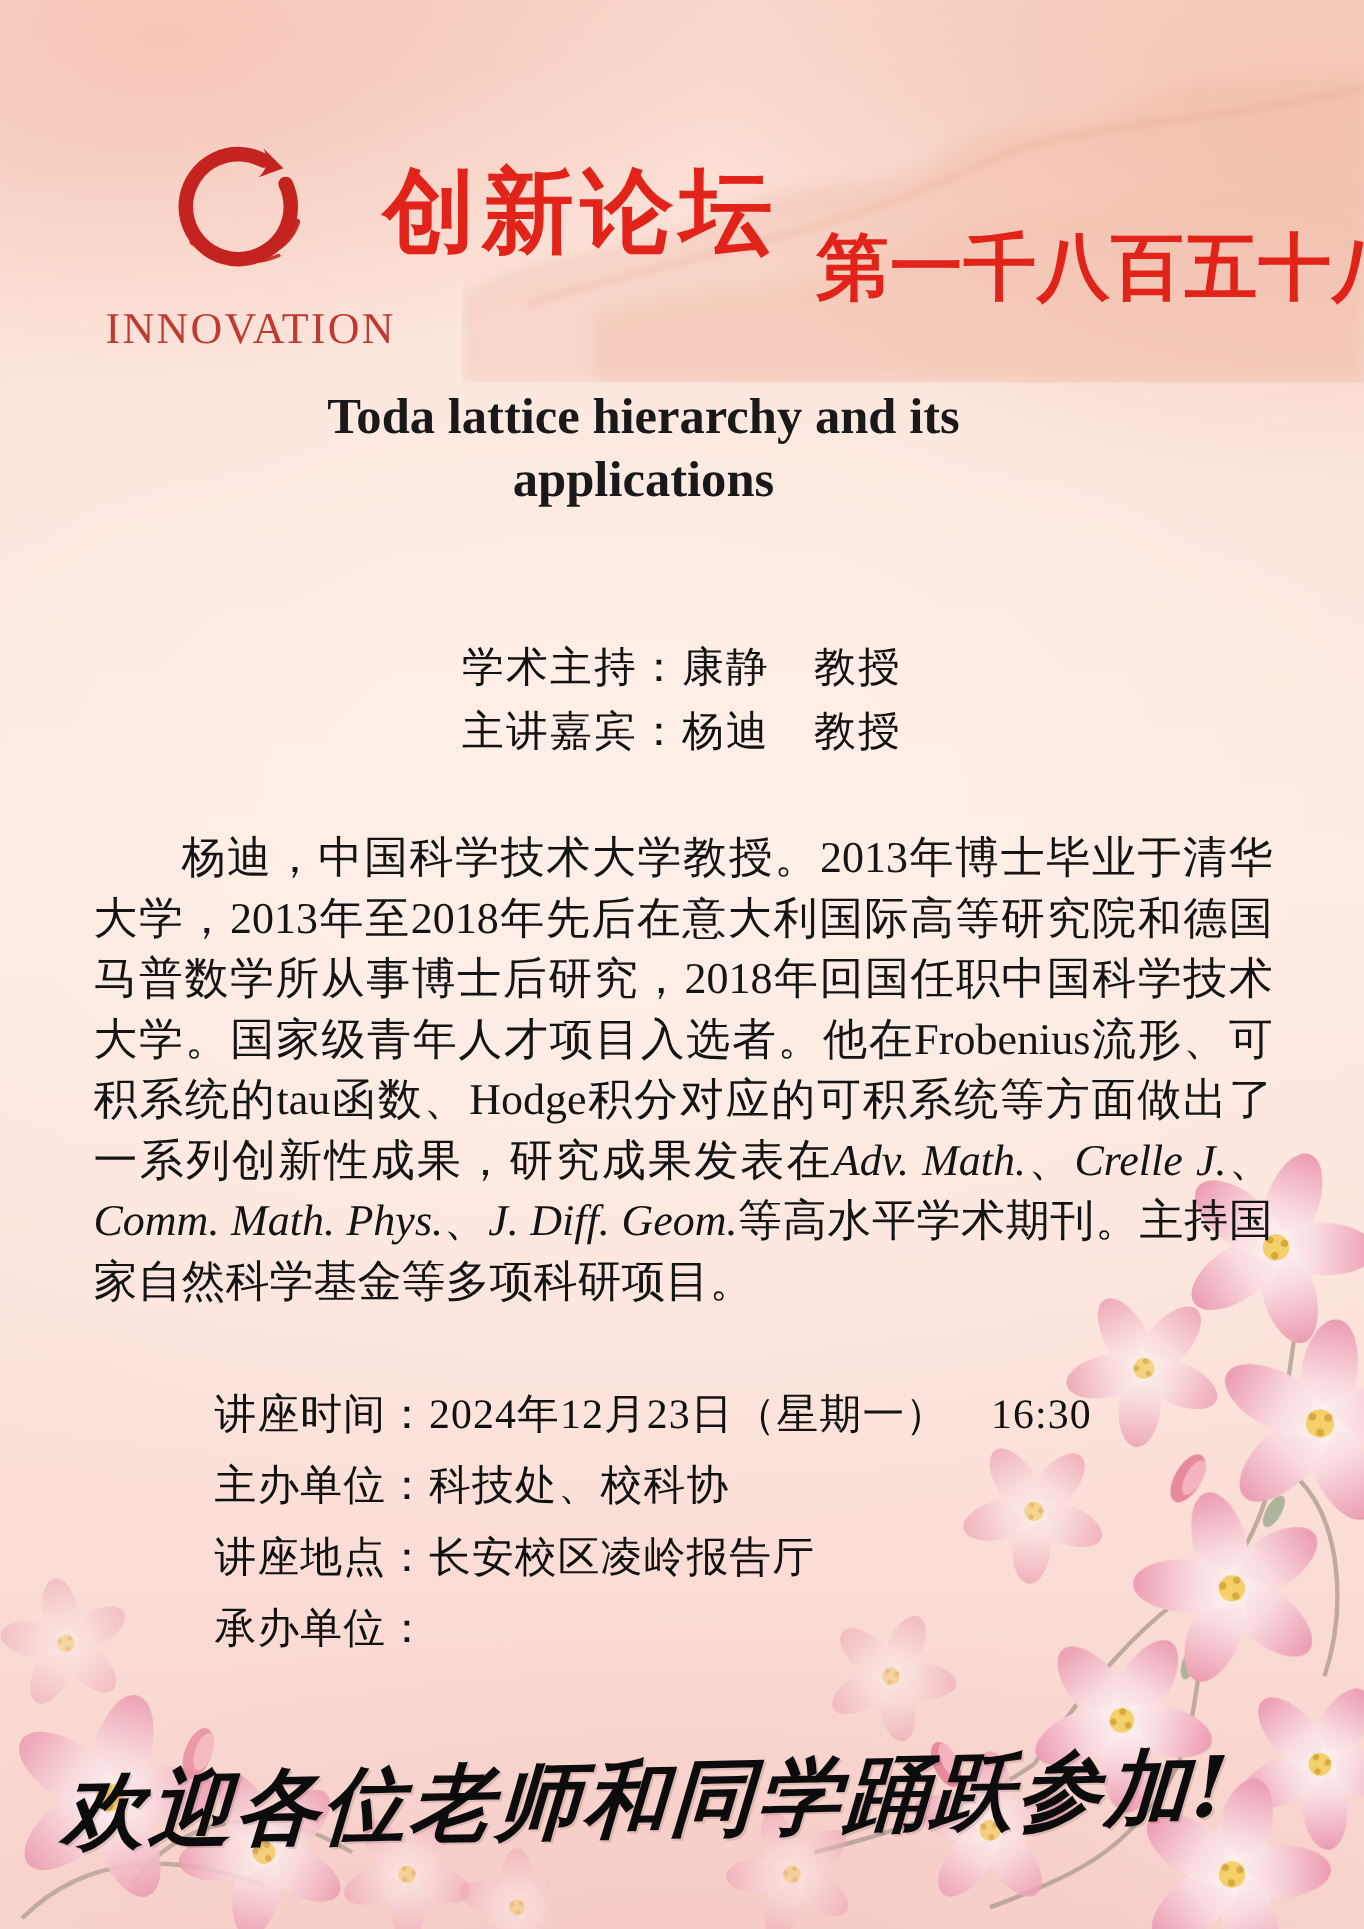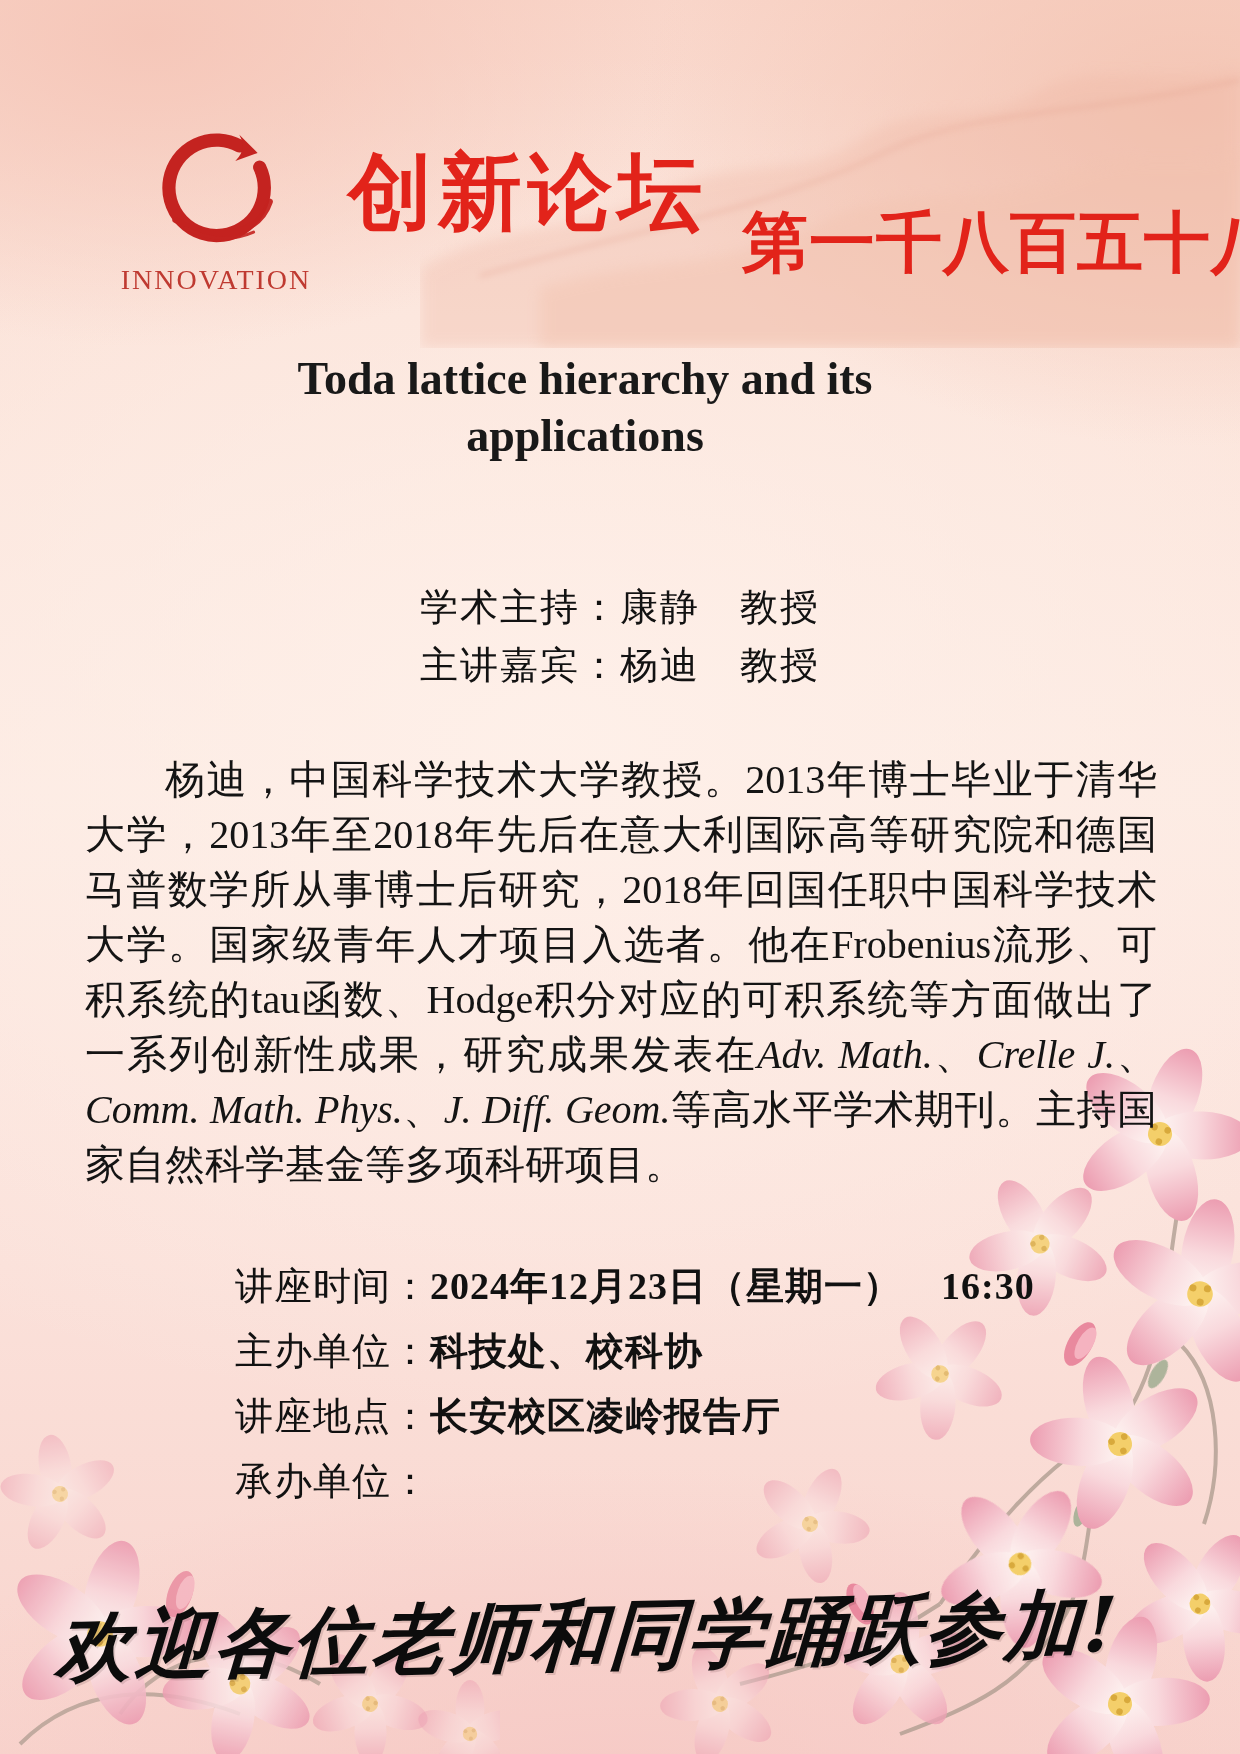--- a/index.html
+++ b/index.html
@@ -27,22 +27,22 @@
   svg.mountains{position:absolute;top:18px;right:0;width:820px;height:330px;z-index:0;}
   svg.flowers-right{position:absolute;right:0;bottom:0;width:680px;height:710px;z-index:0;}
   svg.flowers-left{position:absolute;left:0;bottom:0;width:500px;height:400px;z-index:0;}
 
   .content{position:absolute;inset:0;z-index:2;}
 
   
   .logo-block{position:absolute;left:96px;top:118px;width:240px;text-align:center;}
   .logo-mark{width:132px;height:138px;display:block;margin:0 auto;}
   .logo-word{
-    margin-top:8px;font-family:"Liberation Serif","DejaVu Serif",serif;
-    font-size:28px;letter-spacing:2px;color:var(--innovation-red);font-weight:400;
+    margin-top:19px;font-family:"Liberation Serif","DejaVu Serif",serif;
+    font-size:40px;letter-spacing:2px;color:var(--innovation-red);font-weight:400;
   }
   .forum-title{
     position:absolute;left:348px;top:142px;
     font-family:"Liberation Sans","DejaVu Sans",sans-serif;
     font-weight:700;font-size:84px;line-height:1.2;letter-spacing:6px;
     color:var(--accent-red);white-space:nowrap;
   }
   .lecture-no{
     position:absolute;left:742px;top:198px;
     font-family:"Liberation Sans","DejaVu Sans",sans-serif;
@@ -70,23 +70,23 @@
     color:#141414;font-size:40px;line-height:55px;
     text-align:justify;text-indent:80px;
   }
   .bio i{font-family:"Liberation Serif","DejaVu Serif",serif;font-style:italic;}
 
   
   .details{
     position:absolute;left:195px;top:1254px;width:1000px;
     color:#111;font-size:38px;line-height:65px;letter-spacing:1px;
   }
-  .detail-row{display:flex;align-items:flex-end;margin-left:40px;}
+  .detail-row{display:flex;align-items:flex-end;}
   .detail-label{flex:none;white-space:nowrap;}
-  .detail-value{flex:1;font-weight:bold;}
+  .detail-value{flex:1;}
 
   
   .welcome{
     position:absolute;top:1586px;left:18px;width:1140px;text-align:center;
     color:#0c0c0c;font-size:76px;line-height:100px;font-weight:700;font-style:italic;
     letter-spacing:3px;transform:rotate(-1.2deg) skewX(-4deg);
     font-family:"DejaVu Serif","Liberation Serif",serif;
     text-shadow:2px 2px 0 rgba(40,10,10,.12);
     white-space:nowrap;
   }

